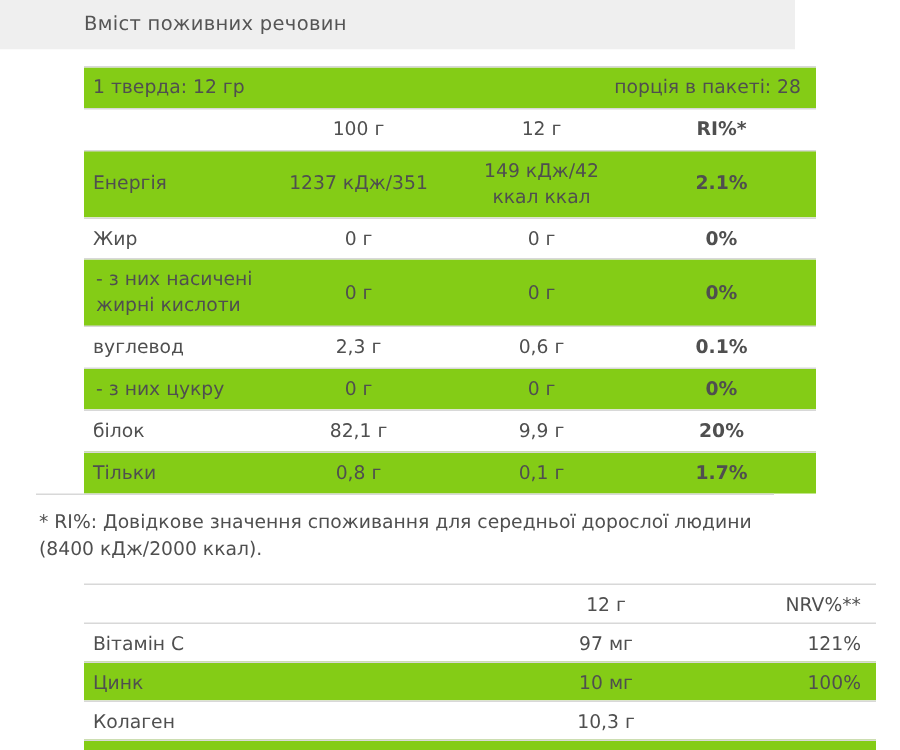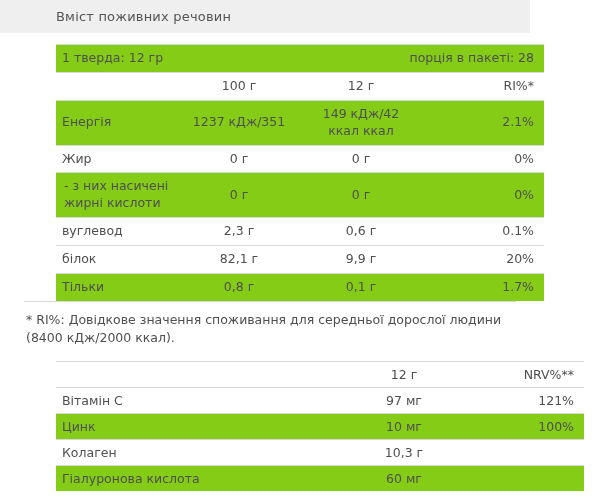--- a/index.html
+++ b/index.html
@@ -51,21 +51,21 @@
   }
   .row-plain td {
     background: #ffffff;
   }
   .bt td {
     border-top: 1px solid #d8d8d8;
   }
   .c-label { width: 212px; text-align: left; margin-top: 48px; }
   .c-100   { width: 108px; text-align: center; }
   .c-12    { width: 96px;  text-align: center; }
-  .c-ri    { width: 72px;  text-align: right; padding-right: 10px !important; }
+  .c-ri    { width: 72px;  text-align: center; padding-right: 10px !important; font-weight: bold; }
 
   .serving-left { text-align: left; }
   .serving-right { text-align: right; padding-right: 10px !important; }
 
   .sub-item { padding-left: 8px !important; }
 
   .footnote {
     margin-left: 24px;
     width: 492px;
     padding: 9px 2px 0 2px;
@@ -142,20 +142,26 @@
         <td class="c-ri">0%</td>
       </tr>
 
       <tr class="row-plain bt">
         <td class="c-label">вуглевод</td>
         <td class="c-100">2,3 г</td>
         <td class="c-12">0,6 г</td>
         <td class="c-ri">0.1%</td>
       </tr>
 
+      <tr class="row-shade bt">
+        <td class="c-label sub-item">- з них цукру</td>
+        <td class="c-100">0 г</td>
+        <td class="c-12">0 г</td>
+        <td class="c-ri">0%</td>
+      </tr>
 
       <tr class="row-plain bt">
         <td class="c-label">білок</td>
         <td class="c-100">82,1 г</td>
         <td class="c-12">9,9 г</td>
         <td class="c-ri">20%</td>
       </tr>
 
       <tr class="row-shade bt">
         <td class="c-label">Тільки</td>

